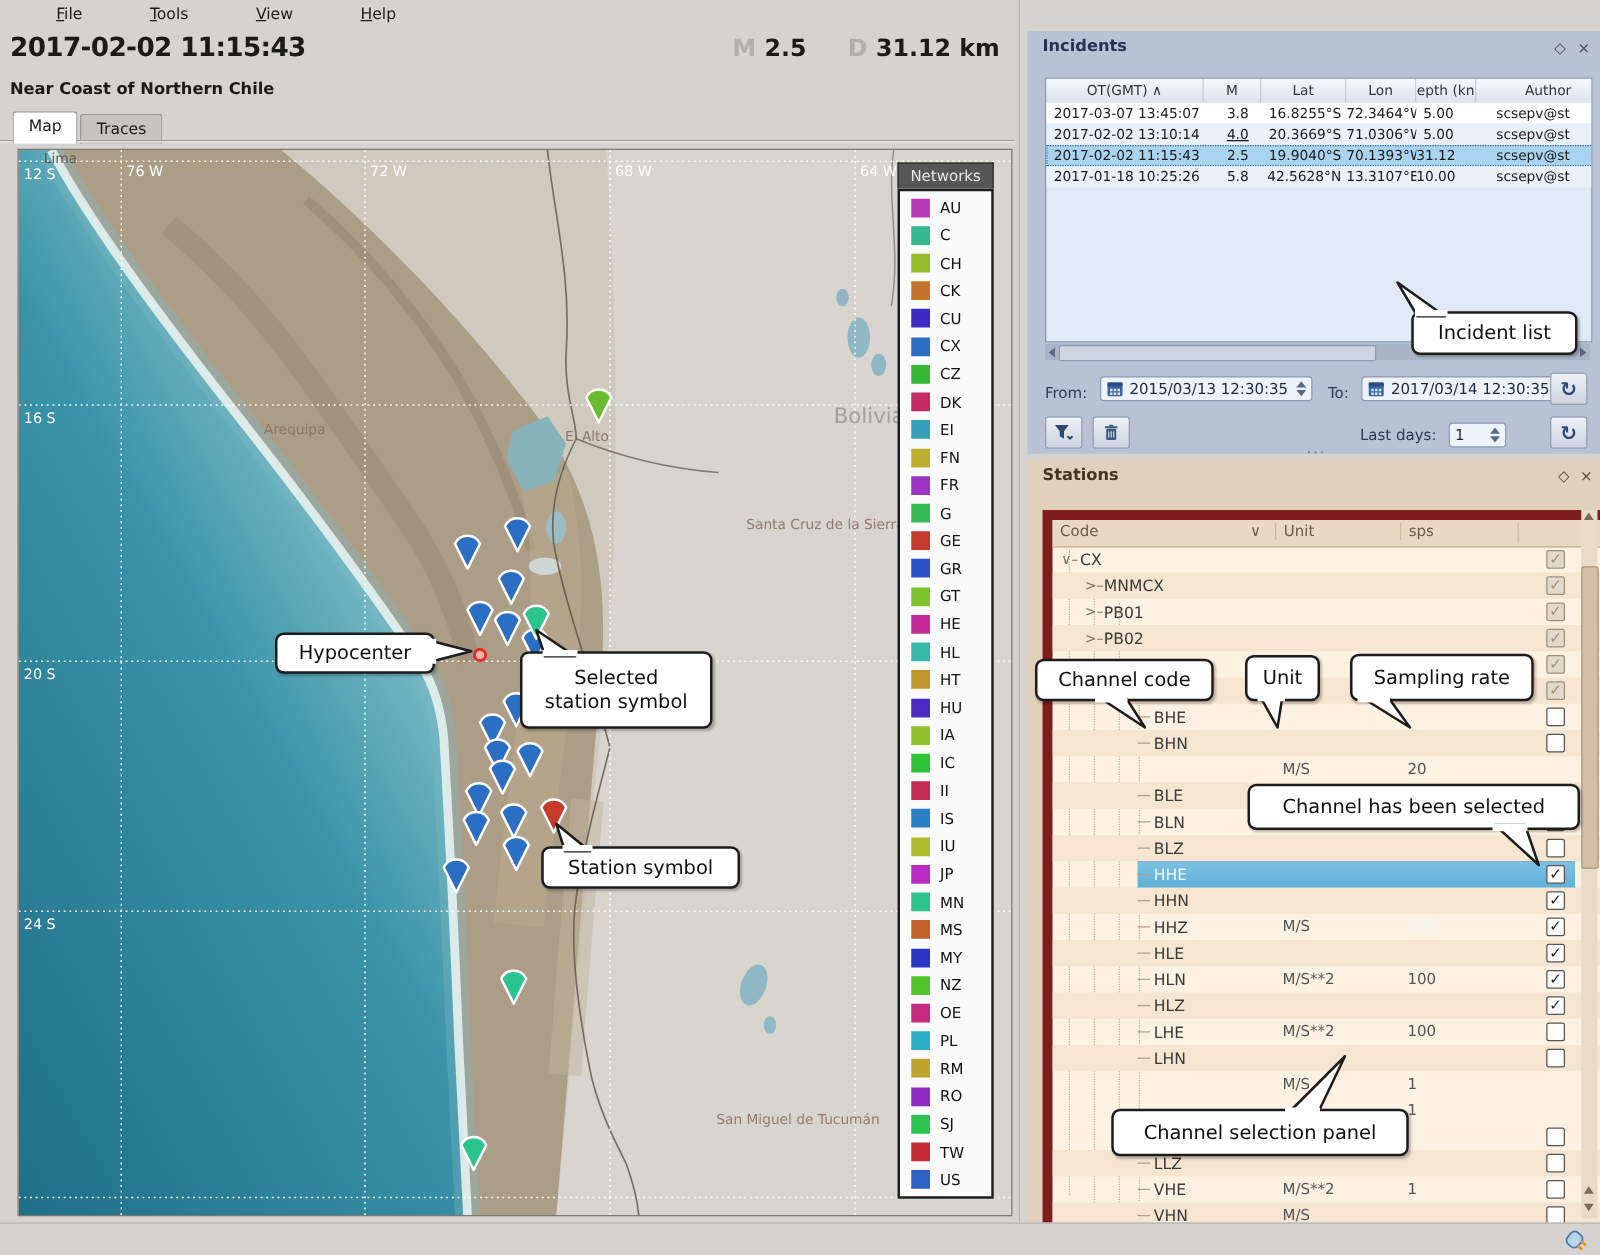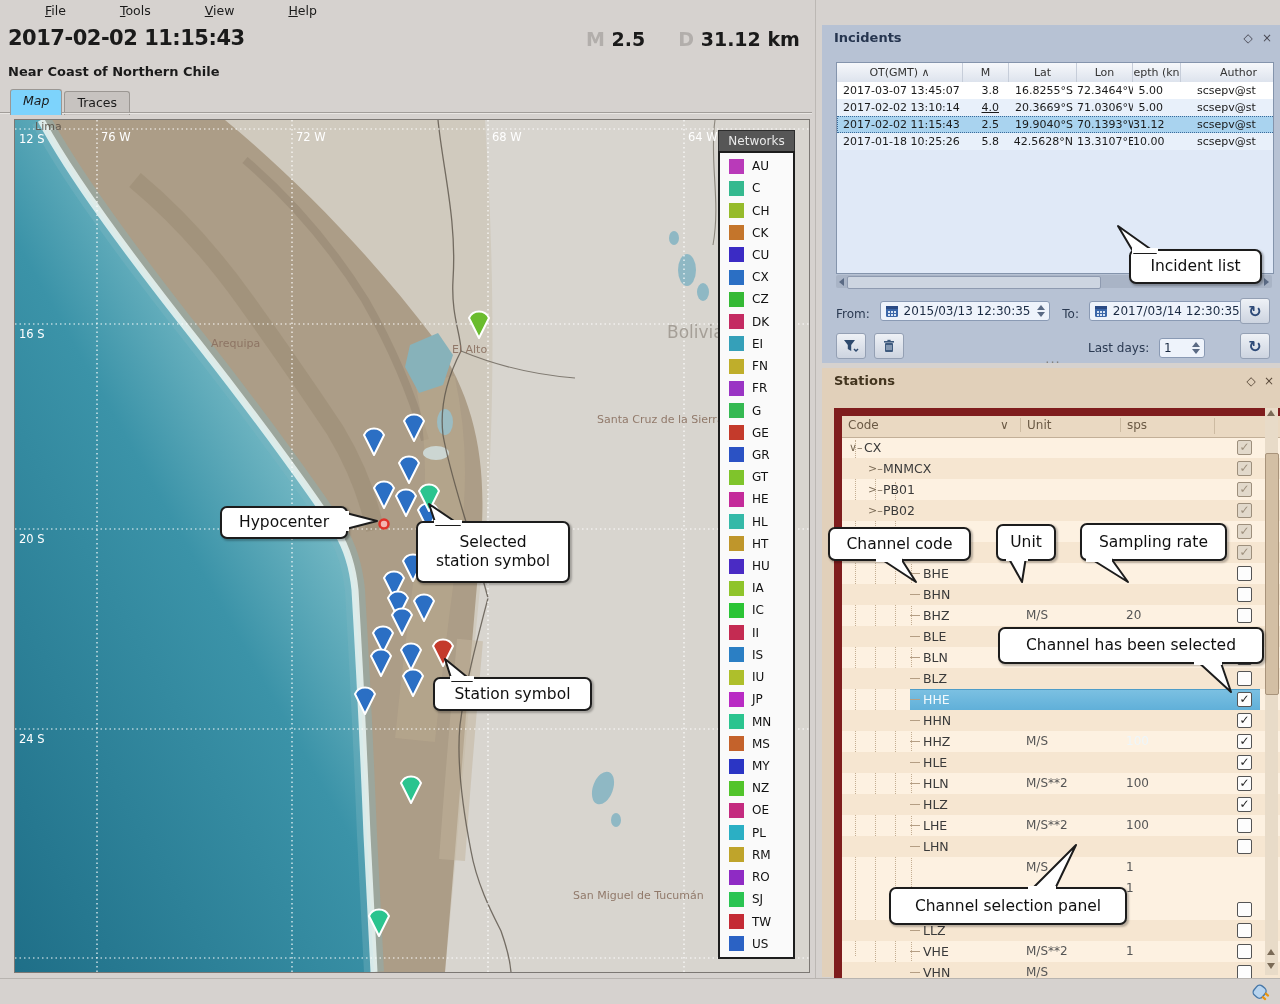--- a/index.html
+++ b/index.html
@@ -12,21 +12,21 @@
   .menu-item::first-letter{text-decoration:underline;}
   
   #hdr-time{position:absolute;left:8px;top:26px;font-size:21px;font-weight:bold;letter-spacing:-0.5px;}
   #hdr-region{position:absolute;left:8px;top:64px;font-size:13px;font-weight:bold;}
   #hdr-md{position:absolute;left:586px;top:28px;width:228px;font-size:19px;font-weight:bold;white-space:nowrap;}
   .dim{color:#b2aeab;}
   
   #tabbar{position:absolute;left:10px;top:89px;height:24px;}
   .tab{display:inline-block;border:1px solid #9b9793;border-bottom:none;border-radius:3px 3px 0 0;
        padding:3px 12px 5px 12px;font-size:12.5px;background:#c7c3c0;margin-right:2px;position:relative;top:2px;}
-  .tab.active{background:#7dd3fc;top:0;padding-bottom:7px;z-index:2;font-style:italic;}
+  .tab.active{background:#ffffff;top:0;padding-bottom:7px;z-index:2;}
   #tabline{position:absolute;left:0;top:112px;width:812px;height:1px;background:#a19d99;}
   #tabline2{position:absolute;left:0;top:113px;width:812px;height:1px;background:#e9e6e3;}
   
   #map-frame{position:absolute;left:14px;top:119px;width:794px;height:852px;
              border:1px solid #7c7874;background:#d0cabe;overflow:hidden;}
   #legend{position:absolute;left:703px;top:10px;width:77px;z-index:10;}
   #legend-head{background:#565656;color:#e9e9e9;font-size:12px;text-align:center;
                padding:3px 0;border:1px solid #2d2d2d;border-bottom:none;}
   #legend-body{background:#fafafa;border:2px solid #1d1d1d;height:800px;
                display:flex;flex-direction:column;justify-content:space-around;padding:2px 0 2px 9px;}
@@ -539,27 +539,20 @@
         <div style="left: 284px; top: 0px; position: relative; color: rgb(85, 85, 85); font-size: 12px;">20</div>
         <div class="chk" style="left: 395px;"></div>
       </div>
       <div class="tree-row row-alt" style="top: 168px; width: 438px;">
         <div style="position: absolute; left: 68px; top: 10px; width: 10px; border-top: 1px solid rgb(180, 158, 132);"></div>
         <div style="left: 81px; top: 0px; position: relative;">BHN</div>
         <div style="left: 184px; top: 0px; position: relative; color: rgb(85, 85, 85); font-size: 12px;">M/S</div>
         <div style="left: 284px; top: 0px; position: relative; color: rgb(85, 85, 85); font-size: 12px;">20</div>
         <div class="chk" style="left: 395px;"></div>
       </div>
-      <div class="tree-row" style="top: 189px; width: 438px;">
-        <div style="position: absolute; left: 68px; top: 10px; width: 10px; border-top: 1px solid rgb(180, 158, 132);"></div>
-        <div style="left: 81px; top: 0px; position: relative;">BHZ</div>
-        <div style="left: 184px; top: 0px; position: relative; color: rgb(85, 85, 85); font-size: 12px;">M/S</div>
-        <div style="left: 284px; top: 0px; position: relative; color: rgb(85, 85, 85); font-size: 12px;">20</div>
-        <div class="chk" style="left: 395px;"></div>
-      </div>
       <div class="tree-row row-alt" style="top: 210px; width: 438px;">
         <div style="position: absolute; left: 68px; top: 10px; width: 10px; border-top: 1px solid rgb(180, 158, 132);"></div>
         <div style="left: 81px; top: 0px; position: relative;">BLE</div>
         <div style="left: 184px; top: 0px; position: relative; color: rgb(85, 85, 85); font-size: 12px;">M/S**2</div>
         <div style="left: 284px; top: 0px; position: relative; color: rgb(85, 85, 85); font-size: 12px;">20</div>
         <div class="chk" style="left: 395px;"></div>
       </div>
       <div class="tree-row" style="top: 231px; width: 438px;">
         <div style="position: absolute; left: 68px; top: 10px; width: 10px; border-top: 1px solid rgb(180, 158, 132);"></div>
         <div style="left: 81px; top: 0px; position: relative;">BLN</div>

